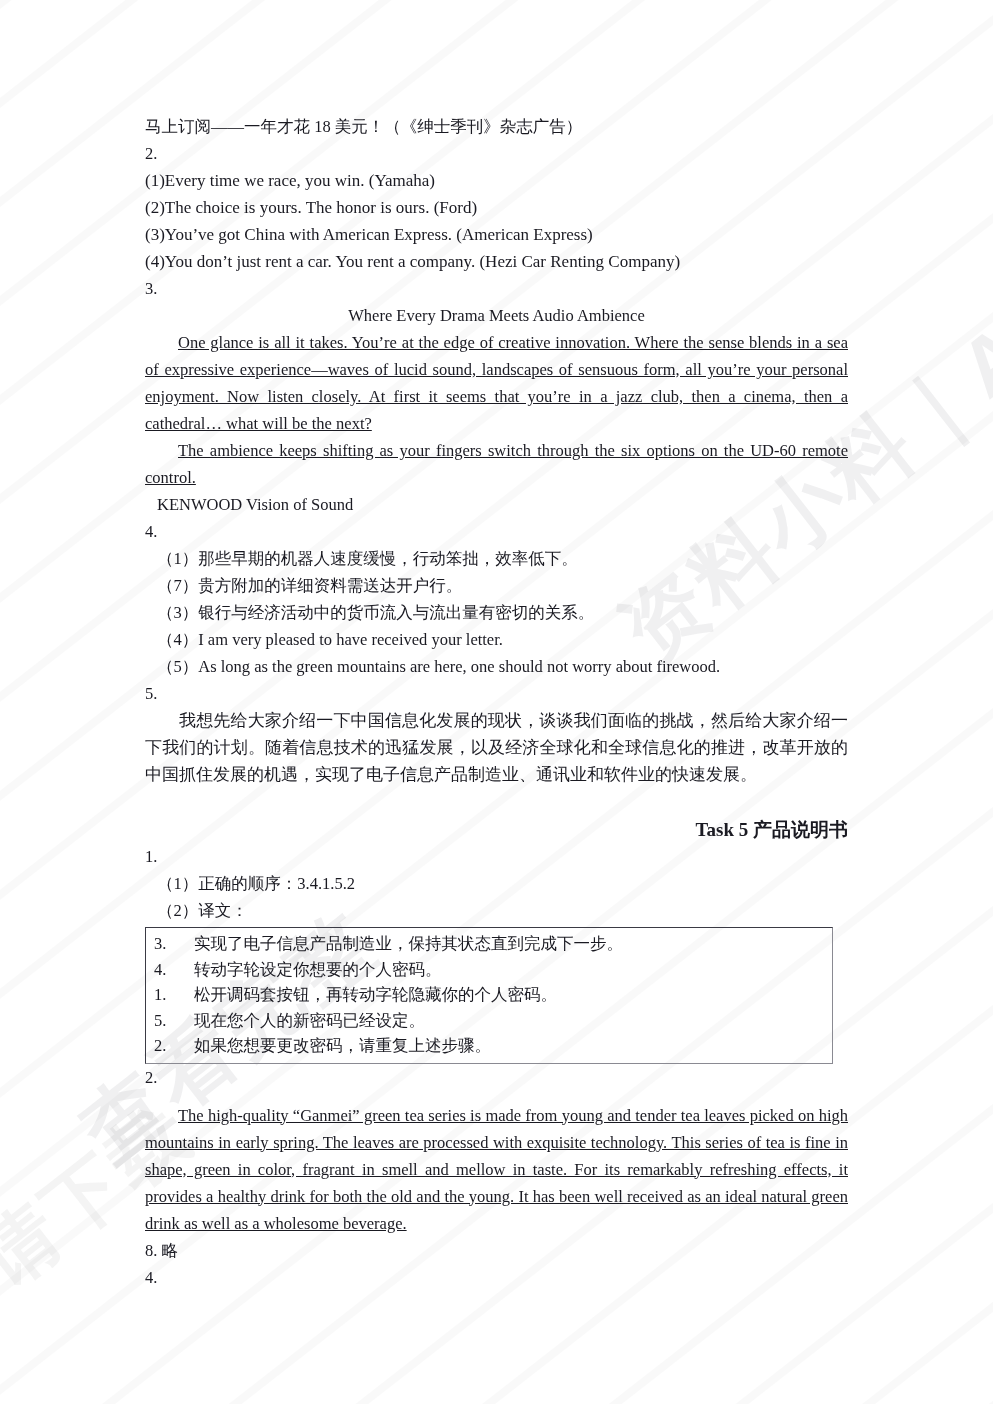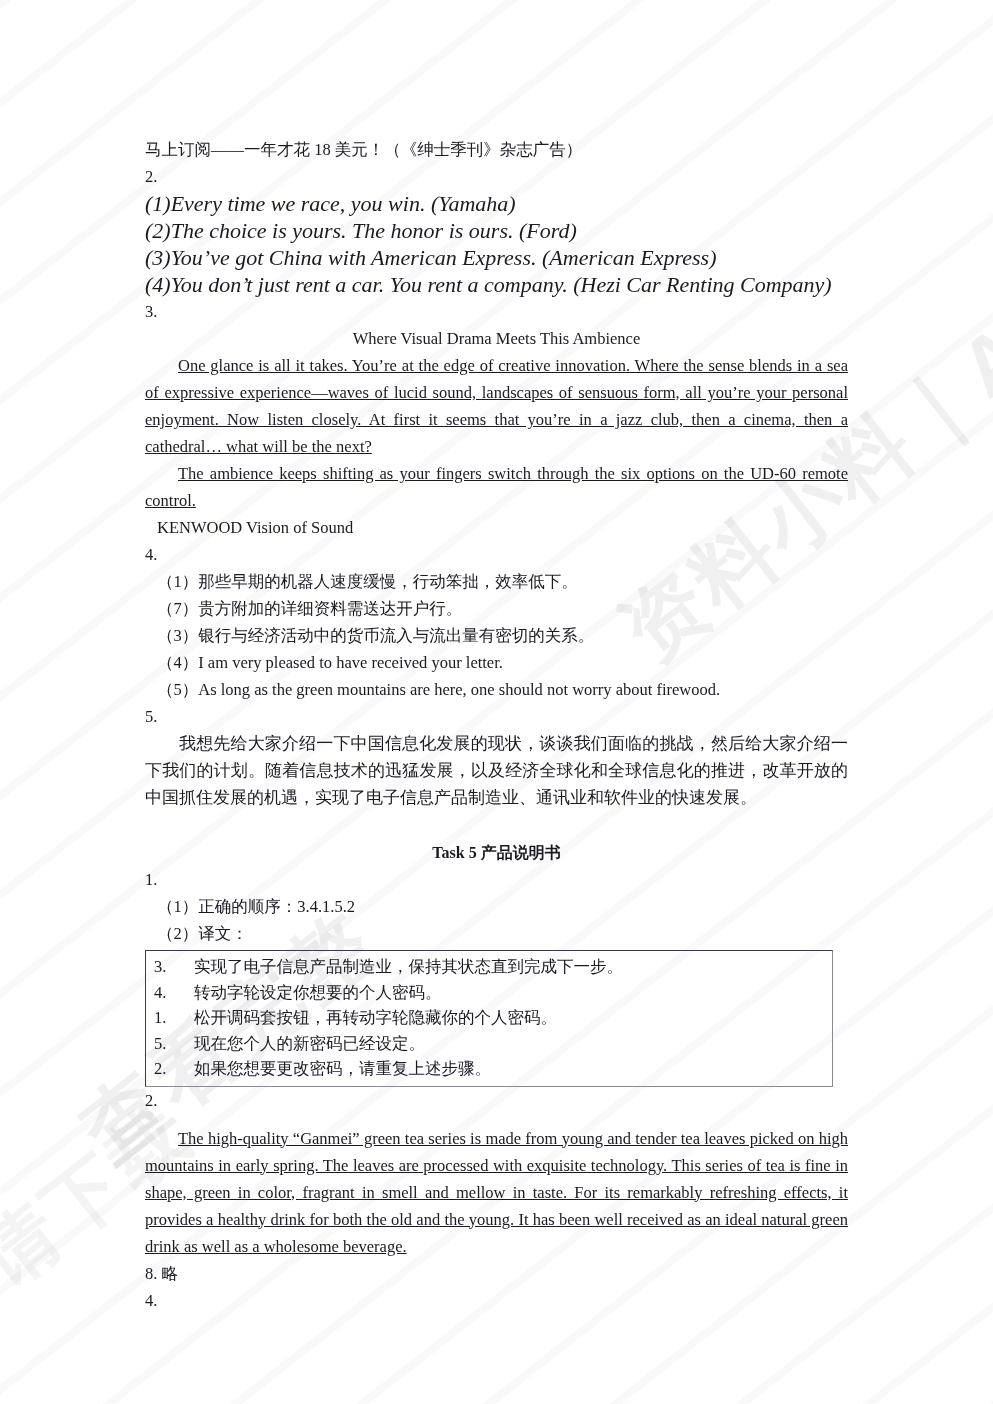--- a/index.html
+++ b/index.html
@@ -61,35 +61,33 @@
     font-size: 76px;
     transform: rotate(-38deg);
     color: rgba(60,60,70,0.06);
   }
 
   
   .page {
     position: absolute;
     inset: 0;
     z-index: 1;
-    margin-top: 23px;
   }
   .content {
     position: absolute;
     left: 145px;
     top: 113px;
     width: 703px;
   }
 
   .line {
-    font-size: 22px;
-    line-height: 27px;
-    margin: 0;
-    white-space: nowrap;
-    font-style: italic;
+    font-size: 17px;
+    line-height: 27px;
+    margin: 0;
+    white-space: nowrap;
   }
   .line-cn {
     font-size: 16.5px;
     line-height: 27px;
     margin: 0;
     white-space: nowrap;
   }
   .marker {
     font-size: 16.5px;
     line-height: 27px;
@@ -102,24 +100,24 @@
     padding-left: 12px;
     white-space: nowrap;
   }
   .centered {
     font-size: 16.5px;
     line-height: 27px;
     margin: 0;
     text-align: center;
   }
   .heading-task {
-    font-size: 16px;
-    line-height: 27px;
-    margin: 0;
-    text-align: center;
+    font-size: 19px;
+    line-height: 27px;
+    margin: 0;
+    text-align: right;
     font-weight: bold;
   }
   .para {
     font-size: 16.5px;
     line-height: 27px;
     margin: 0;
     text-align: justify;
     text-justify: inter-word;
     text-indent: 2em;
     text-decoration: underline;
@@ -172,21 +170,21 @@
   <div class="content">
 
     <p class="line-cn">马上订阅——一年才花 18 美元！（《绅士季刊》杂志广告）</p>
     <p class="marker">2.</p>
     <p class="line">(1)Every time we race, you win. (Yamaha)</p>
     <p class="line">(2)The choice is yours. The honor is ours. (Ford)</p>
     <p class="line">(3)You’ve got China with American Express. (American Express)</p>
     <p class="line">(4)You don’t just rent a car. You rent a company. (Hezi Car Renting Company)</p>
 
     <p class="marker">3.</p>
-    <p class="centered">Where Visual Drama Meets This Ambience</p>
+    <p class="centered">Where Every Drama Meets Audio Ambience</p>
     <p class="para">One glance is all it takes. You’re at the edge of creative innovation. Where the sense blends in a sea of expressive experience—waves of lucid sound, landscapes of sensuous form, all you’re your personal enjoyment. Now listen closely. At first it seems that you’re in a jazz club, then a cinema, then a cathedral… what will be the next?</p>
     <p class="para">The ambience keeps shifting as your fingers switch through the six options on the UD-60 remote control.</p>
     <p class="indent-item">KENWOOD Vision of Sound</p>
 
     <p class="marker">4.</p>
     <p class="indent-item">（1）那些早期的机器人速度缓慢，行动笨拙，效率低下。</p>
     <p class="indent-item">（7）贵方附加的详细资料需送达开户行。</p>
     <p class="indent-item">（3）银行与经济活动中的货币流入与流出量有密切的关系。</p>
     <p class="indent-item">（4）I am very pleased to have received your letter.</p>
     <p class="indent-item">（5）As long as the green mountains are here, one should not worry about firewood.</p>

